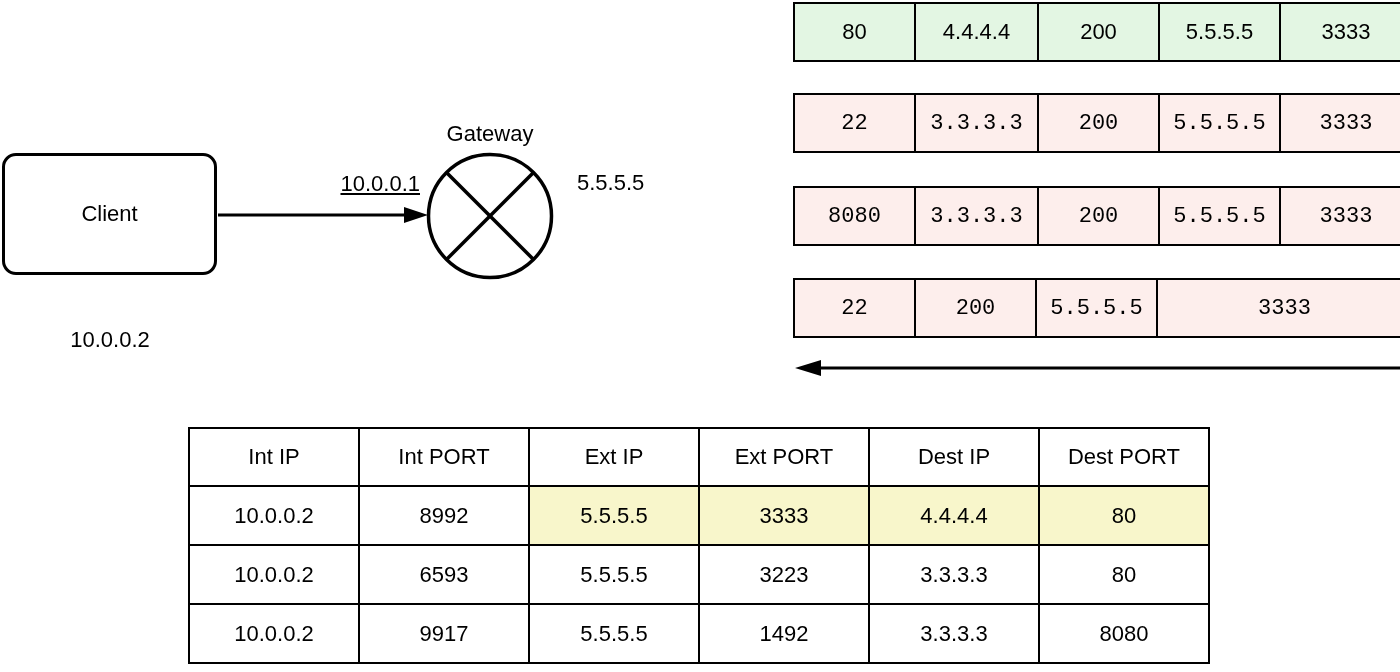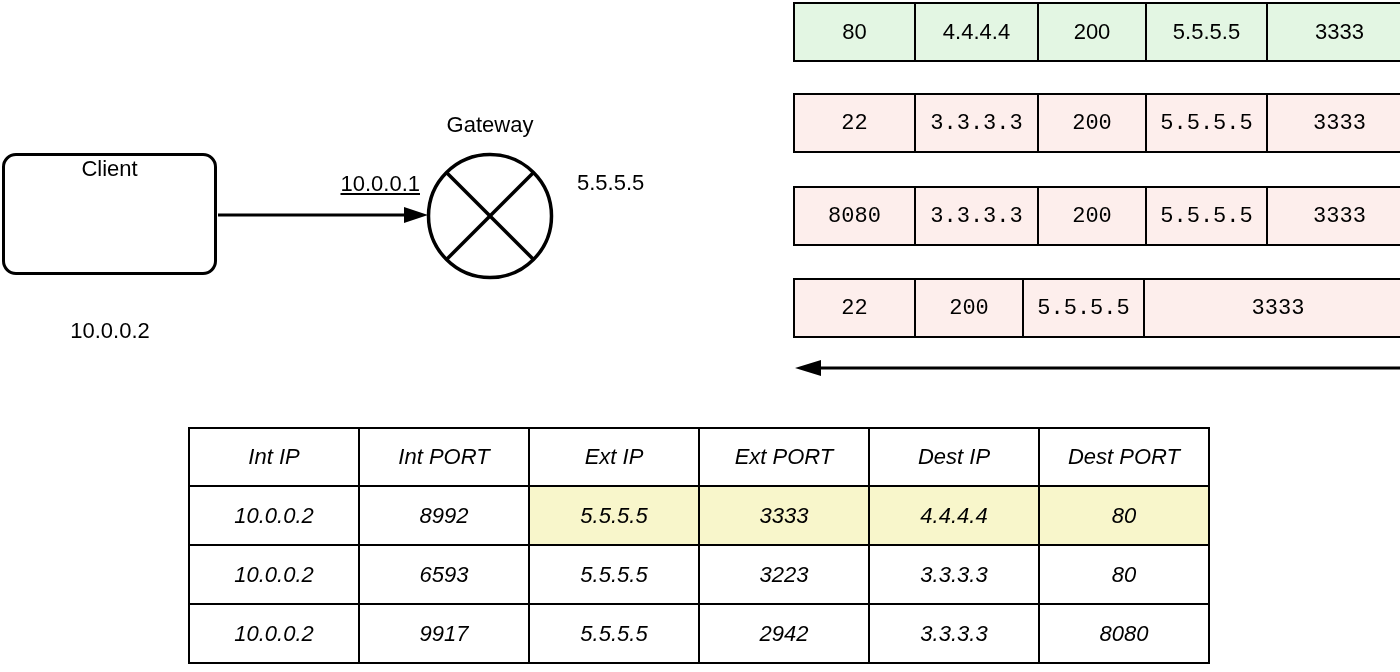--- a/index.html
+++ b/index.html
@@ -7,64 +7,63 @@
     position: relative;
     width: 1400px;
     height: 672px;
     background: #ffffff;
     overflow: hidden;
     font-family: "Liberation Sans", sans-serif;
     font-size: 22px;
     color: #000;
   }
   .label { position: absolute; white-space: nowrap; }
-  .center { text-align: center; }
+  .center { text-align: center; margin-top: 9px; }
   .right { text-align: right; text-decoration: underline; }
 
   
   .client-box {
     position: absolute;
     left: 2px; top: 153px;
     width: 215px; height: 122px;
     border: 3px solid #000;
     border-radius: 14px;
     box-sizing: border-box;
     background: #fff;
-    display: flex; align-items: flex-start; justify-content: center;
+    display: flex; align-items: center; justify-content: center;
   }
 
   
   .packet-row {
     position: absolute;
     left: 793px;
     width: 620px; height: 60px;
     display: flex;
   }
   .packet-cell {
     box-sizing: border-box;
     border: 2px solid #000;
     margin-left: -2px;
     display: flex; align-items: center; justify-content: center;
   }
   .packet-cell:first-child { margin-left: 0; }
-  .pw1 { width: 123px; } .pw2 { width: 125px; } .pw3 { width: 110px; }
+  .pw1 { width: 123px; } .pw2 { width: 125px; } .pw3 { width: 123px; }
   .pw4 { width: 123px; } .pw5 { flex: 1; }
   .row-match .packet-cell { background: var(--match); }
   .row-miss .packet-cell { background: var(--miss); font-family: Liberation Mono, monospace; }
 
   
   .svg-abs { position: absolute; }
 
   
   .nat-table {
     position: absolute;
     left: 188px; top: 427px;
     border-collapse: collapse;
     font-size: 22px;
-    font-style: italic;
   }
   .nat-table th, .nat-table td {
     border: 2px solid #000;
     width: 168px;
     text-align: center;
     vertical-align: middle;
     font-weight: 400;
     background: #fff;
     padding: 0;
   }
@@ -158,20 +157,20 @@
         <td>6593</td>
         <td>5.5.5.5</td>
         <td>3223</td>
         <td>3.3.3.3</td>
         <td>80</td>
       </tr>
       <tr>
         <td>10.0.0.2</td>
         <td>9917</td>
         <td>5.5.5.5</td>
-        <td>2942</td>
+        <td>1492</td>
         <td>3.3.3.3</td>
         <td>8080</td>
       </tr>
     </tbody>
   </table>
 
 </div>
 
 </body></html>

